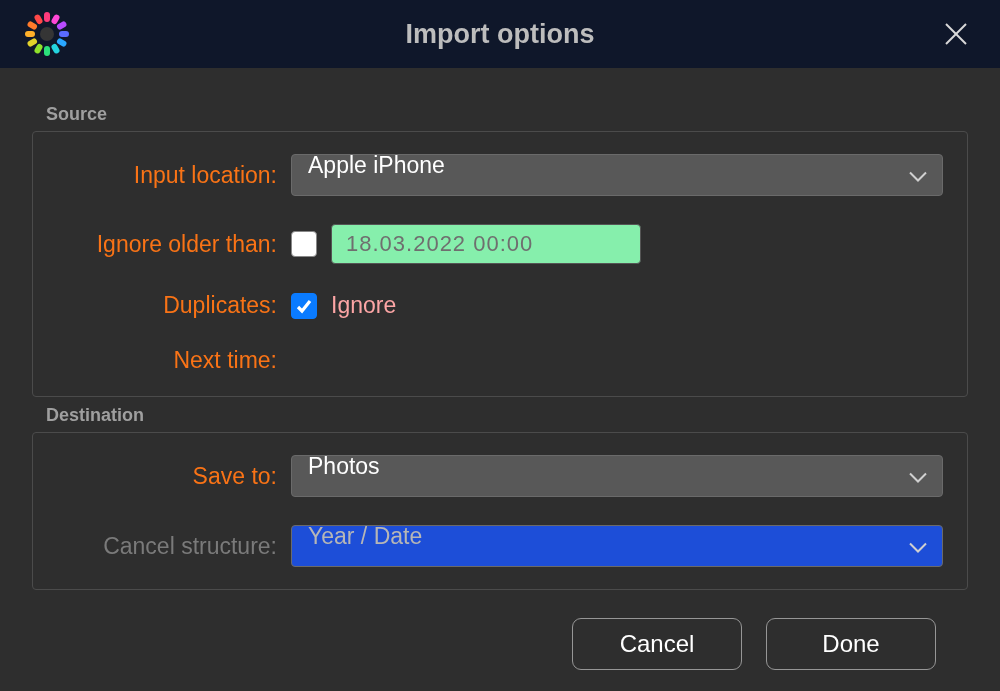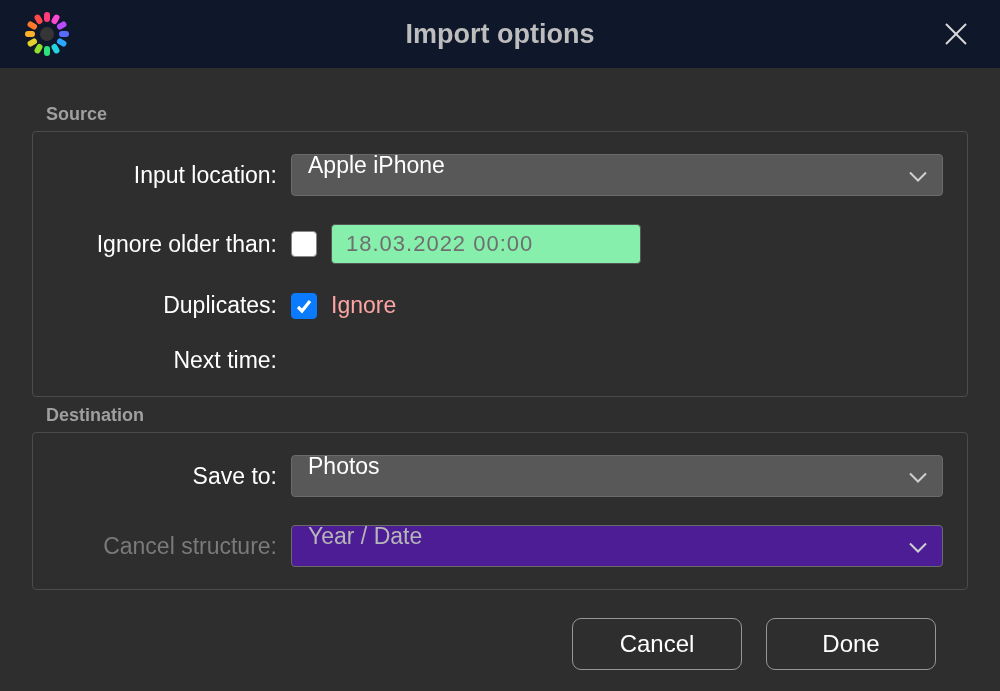--- a/index.html
+++ b/index.html
@@ -69,21 +69,21 @@
     align-items: center;
     margin-bottom: 28px;
   }
   .row:last-child { margin-bottom: 0; }
 
   .fld-label {
     width: 258px;
     text-align: right;
     padding-right: 14px;
     font-size: 23px;
-    color: #ffffff;
+    color: #f97316;
   }
   .fld-label.disabled { color: #7a7a7a; }
 
   .fld-body {
     flex: 1;
     display: flex;
     align-items: center;
     gap: 14px;
   }
 
@@ -96,21 +96,21 @@
     height: 42px;
     display: flex;
     align-items: flex-end;
     padding: 16px 16px;
     color: #ffffff;
     font-size: 23px;
     position: relative;
     cursor: pointer;
   }
   .dropdown.disabled {
-    background: #4c1d95;
+    background: #1d4ed8;
     color: #b6b6b6;
     cursor: default;
   }
   .dropdown .caret {
     position: absolute;
     right: 14px;
     top: 50%;
     transform: translateY(-50%);
   }
   .caret svg { stroke: #d0d0d0; stroke-width: 2; fill: none; }

